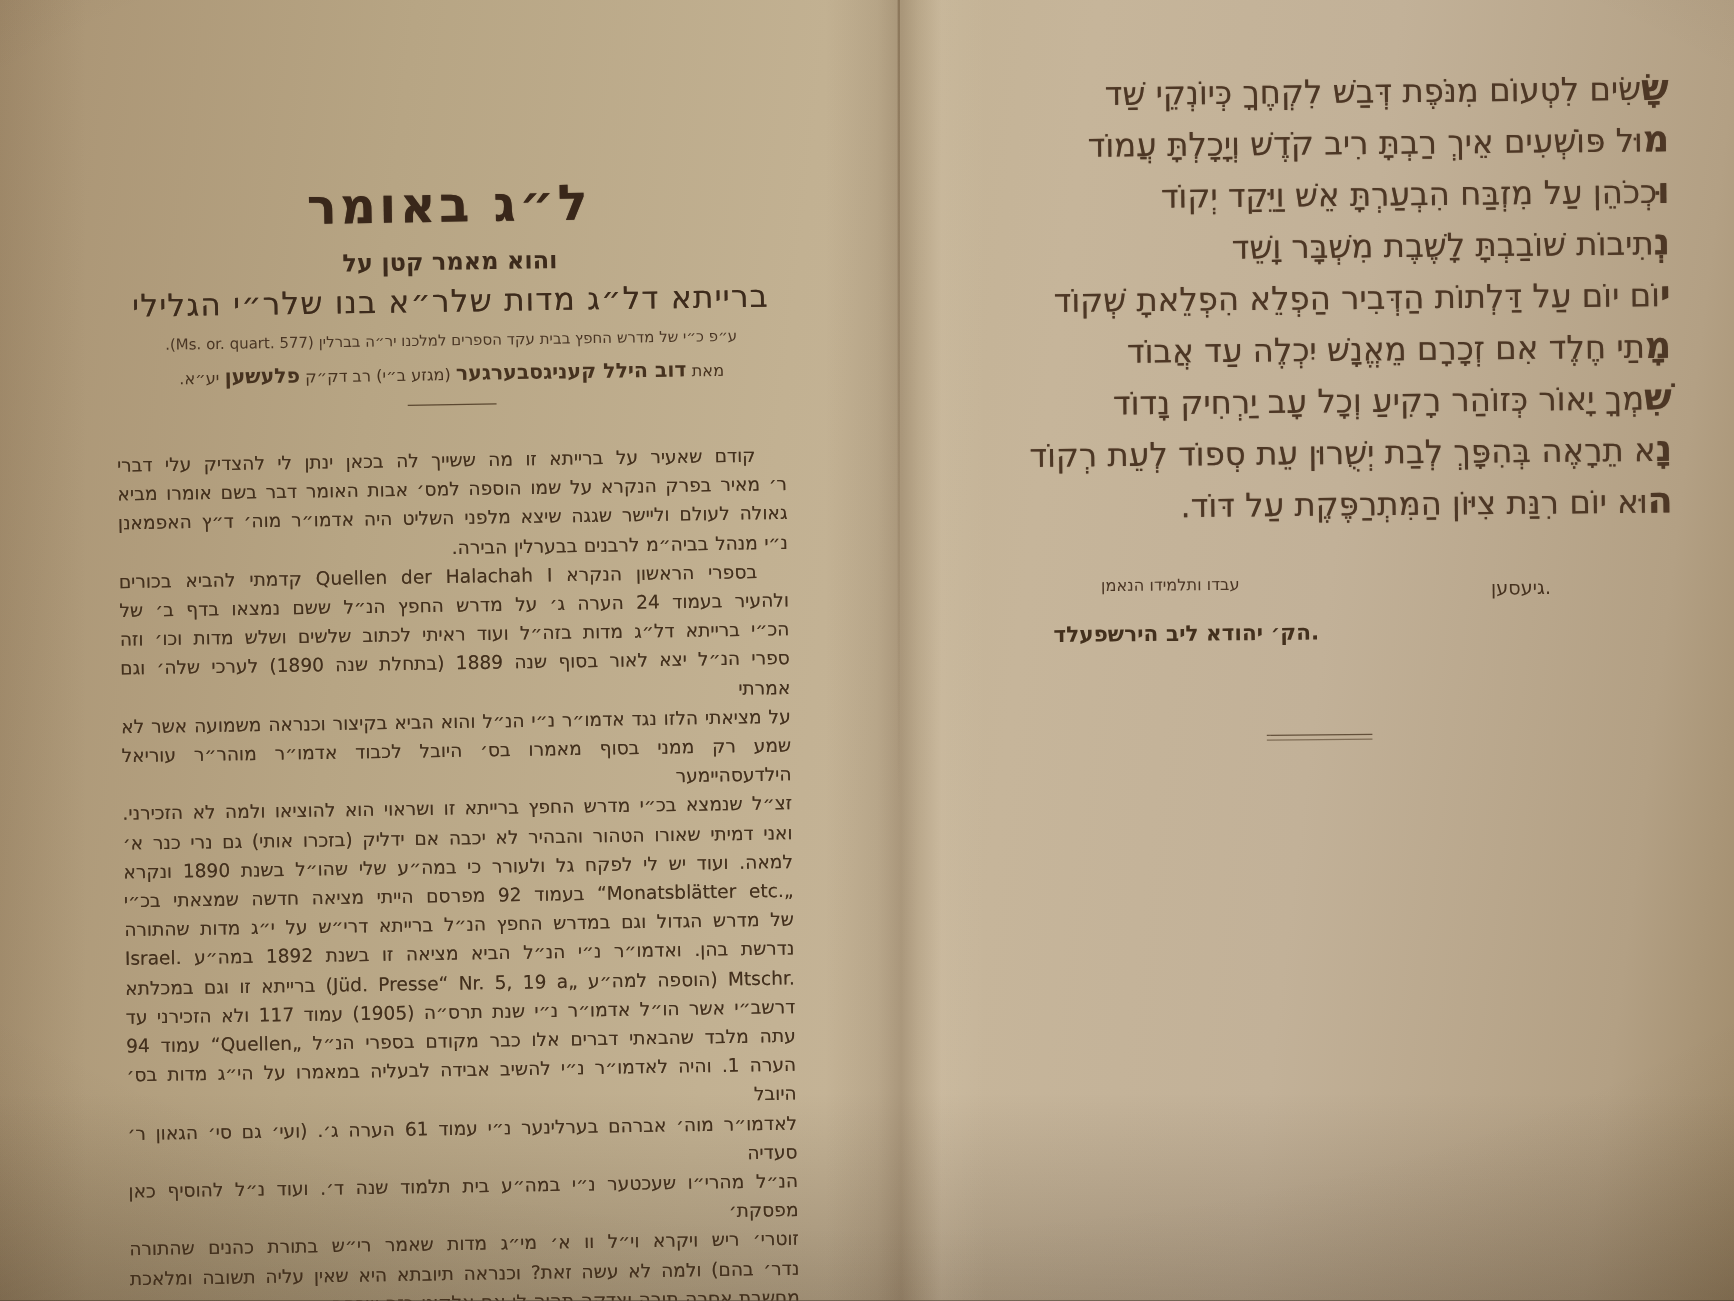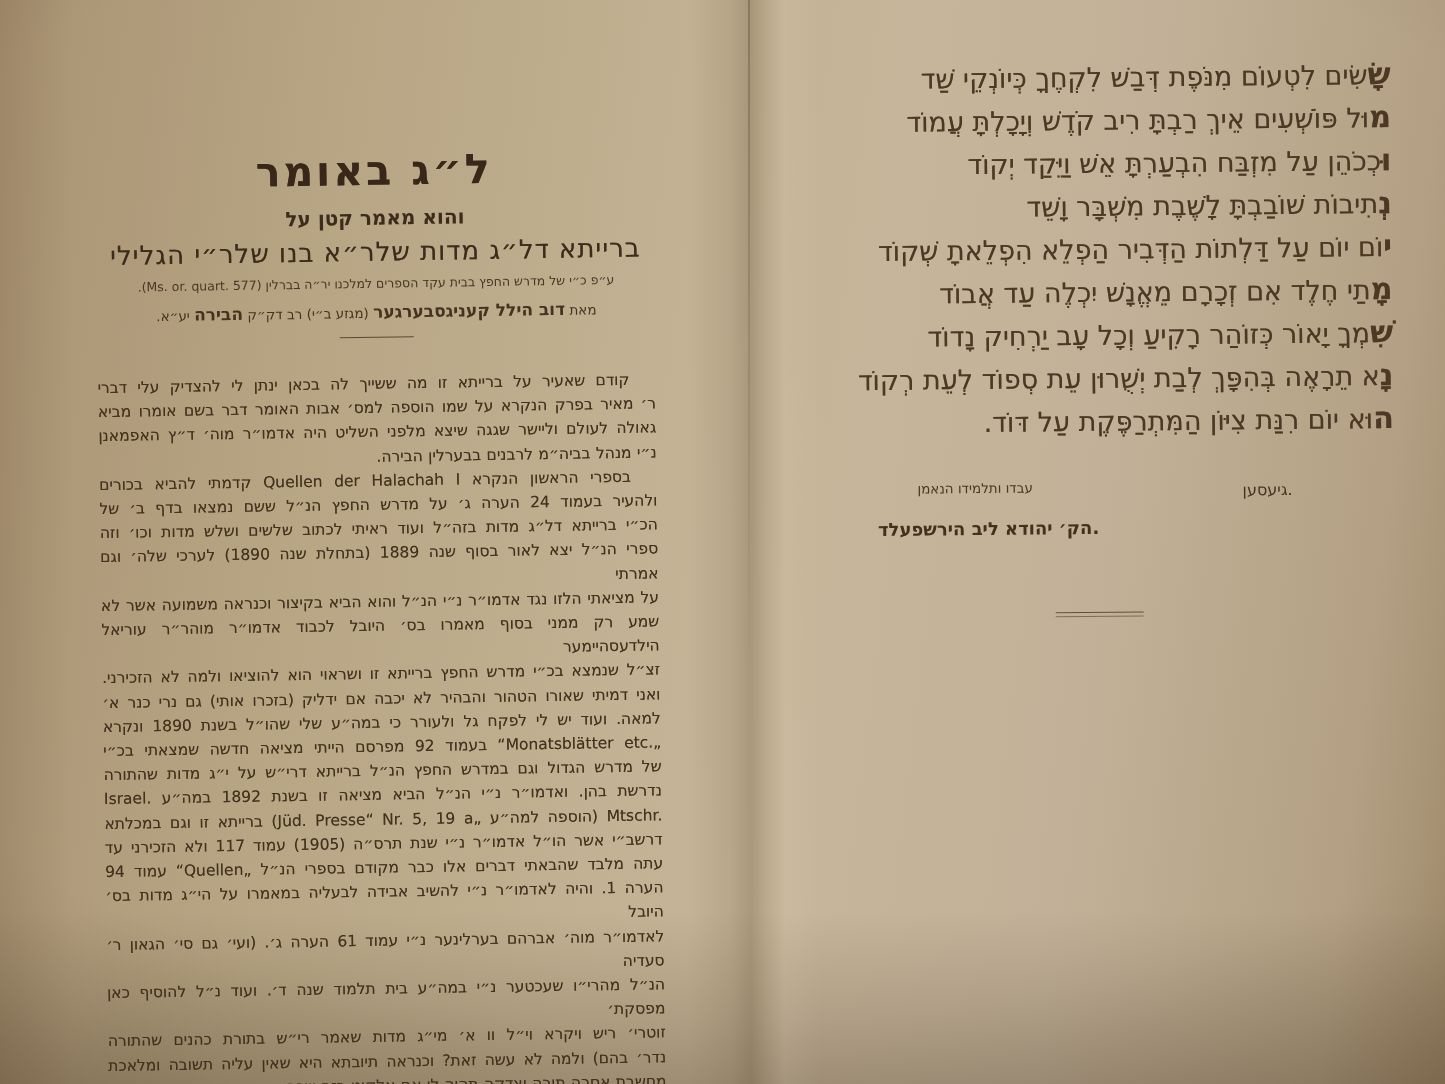--- a/index.html
+++ b/index.html
@@ -80,21 +80,21 @@
   <div class="page left-page">
     <div class="heading">
       <h1 class="title">ל״ג באומר</h1>
       <div class="subtitle">והוא מאמר קטן על</div>
       <div class="subject">ברייתא דל״ג מדות שלר״א בנו שלר״י הגלילי</div>
       <div class="source">ע״פ כ״י של מדרש החפץ בבית עקד הספרים למלכנו יר״ה בברלין (Ms. or. quart. 577).</div>
       <div class="byline">
         <span>מאת</span>
         <span class="byline-name">דוב הילל קעניגסבערגער</span>
         <span>(מגזע ב״י) רב דק״ק</span>
-        <span class="byline-town">הבירה</span>
+        <span class="byline-town">פלעשען</span>
         <span>יע״א.</span>
       </div>
       <div class="head-rule"></div>
     </div>
 
     <div class="body-col">
       <div class="bl indent">קודם שאעיר על ברייתא זו מה ששייך לה בכאן ינתן לי להצדיק עלי דברי</div>
       <div class="bl">ר׳ מאיר בפרק הנקרא על שמו הוספה למס׳ אבות האומר דבר בשם אומרו מביא</div>
       <div class="bl">גאולה לעולם וליישר שגגה שיצא מלפני השליט היה אדמו״ר מוה׳ ד״ץ האפמאנן</div>
       <div class="bl end">נ״י מנהל בביה״מ לרבנים בבערלין הבירה.</div>

